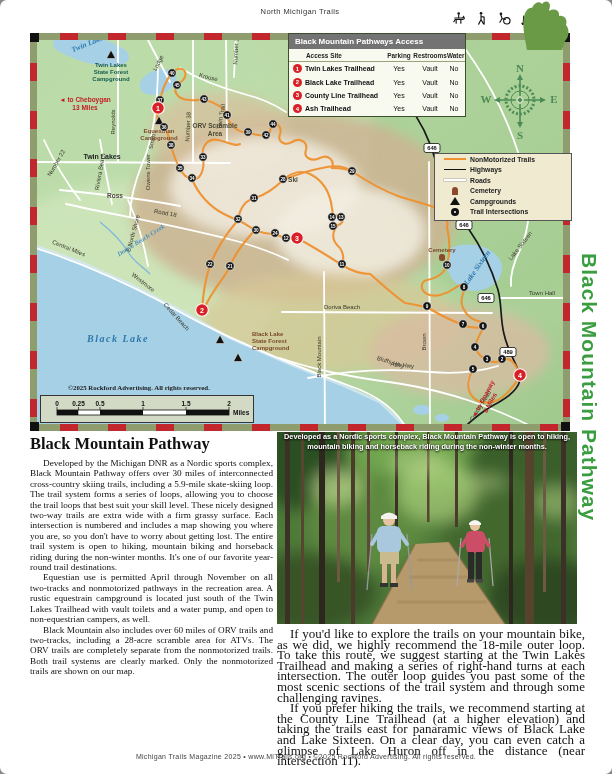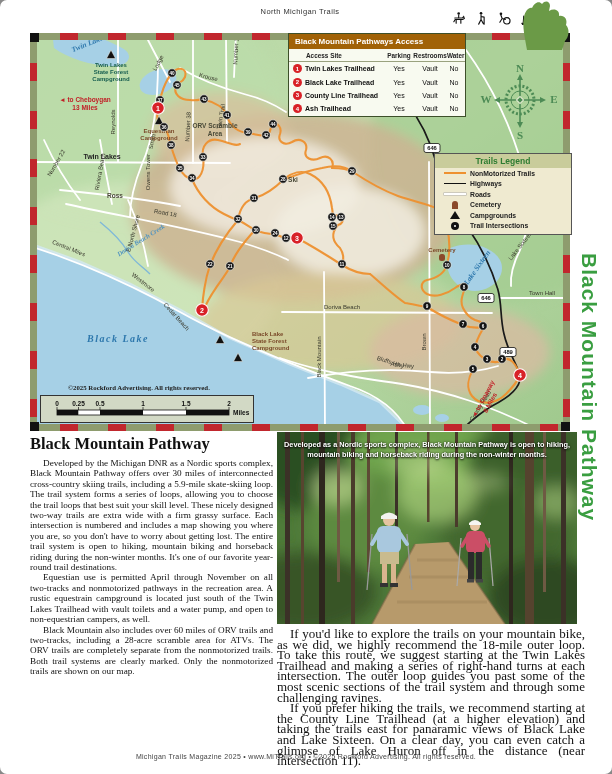--- a/index.html
+++ b/index.html
@@ -38,21 +38,21 @@
   .int-num{fill:#fff;font:700 4.6px "Liberation Sans",sans-serif;}
   .acc-dot{fill:#d82127;stroke:#fff;stroke-width:1.1;}
   .acc-num{fill:#fff;font:700 7px "Liberation Sans",sans-serif;}
   .shield-box{fill:#fff;stroke:#111;stroke-width:.8;}
   .shield-txt{fill:#111;font:700 5.8px "Liberation Sans",sans-serif;}
   .cg-tri{fill:#111;stroke:#f5f5ee;stroke-width:.5;}
   .cem-ic{fill:#8b4a2b;}
   
   .at{position:absolute;left:258px;top:0;width:176px;background:#f8faf0;
       border:1px solid #3d4f2a;z-index:8;}
-  .at-title{background:#a16207;color:#fff;font-size:8px;font-weight:700;padding:3px 6px;}
+  .at-title{background:#737373;color:#fff;font-size:8px;font-weight:700;padding:3px 6px;}
   .at-head{display:grid;grid-template-columns:92px 28px 34px 1fr;font-size:6.4px;font-weight:700;
            color:#222;padding:3px 4px 2px;border-bottom:.5px solid #9aa27f;}
   .at-head span:nth-child(1){padding-left:13px;}
   .at-head span:nth-child(n+2){text-align:center;}
   .at-row{display:grid;grid-template-columns:92px 28px 34px 1fr;align-items:center;
           font-size:7px;color:#111;padding:2.2px 4px;}
   .at-site{display:flex;align-items:center;gap:3px;font-weight:700;}
   .at-num{width:9px;height:9px;border-radius:50%;background:#d82127;color:#fff;font-size:6px;
           font-weight:700;display:inline-flex;align-items:center;justify-content:center;flex:none;}
   .at-c{text-align:center;}
@@ -83,21 +83,21 @@
                  font-size:21px;font-weight:700;color:#3a9e41;letter-spacing:1px;
                  font-family:"Liberation Sans",sans-serif;}
   
   .article{position:absolute;left:30px;top:434px;width:243px;color:#111;
            font-family:"Liberation Serif",serif;}
   .article h1{font-size:16.5px;margin:0 0 4px;font-weight:700;}
   .article p{font-size:9.2px;line-height:10.4px;margin:0;text-align:justify;}
   .article p.ind{text-indent:13px;}
   
   .photo{position:absolute;left:277px;top:432px;width:300px;height:192px;overflow:hidden;}
-  .photo-caption{position:absolute;top:8px;left:6px;right:6px;text-align:center;color:#fff;
+  .photo-caption{position:absolute;top:0;left:6px;right:6px;text-align:center;color:#fff;
                  font:700 7.3px "Liberation Sans",sans-serif;line-height:1.4;
                  text-shadow:0 1px 2px rgba(0,0,0,.9),0 0 3px rgba(0,0,0,.7);z-index:2;}
   
   .rcol{position:absolute;left:277px;top:629px;width:308px;color:#111;font-family:"Liberation Serif",serif;}
   .rcol p{font-size:13px;line-height:10.6px;margin:0;text-align:justify;text-indent:13px;}
 </style>
 </head>
 <body>
 
 <div class="page">
@@ -439,21 +439,20 @@
           <div class="at-row">
             <span class="at-site"><span class="at-num">4</span>Ash Trailhead</span>
             <span class="at-c">Yes</span>
             <span class="at-c">Vault</span>
             <span class="at-c">No</span>
           </div>
         </div>
     </div>
 
     <div class="lgd">
-      <div class="lgd-title">Trails Legend</div>
       <div>
           <div class="lg-row">
             <span class="lg-ic">
               <span class="lg-trail"></span>
             </span>
             <span class="lg-lb">NonMotorized Trails</span>
           </div>
           <div class="lg-row">
             <span class="lg-ic">
               <span class="lg-highway"></span>

